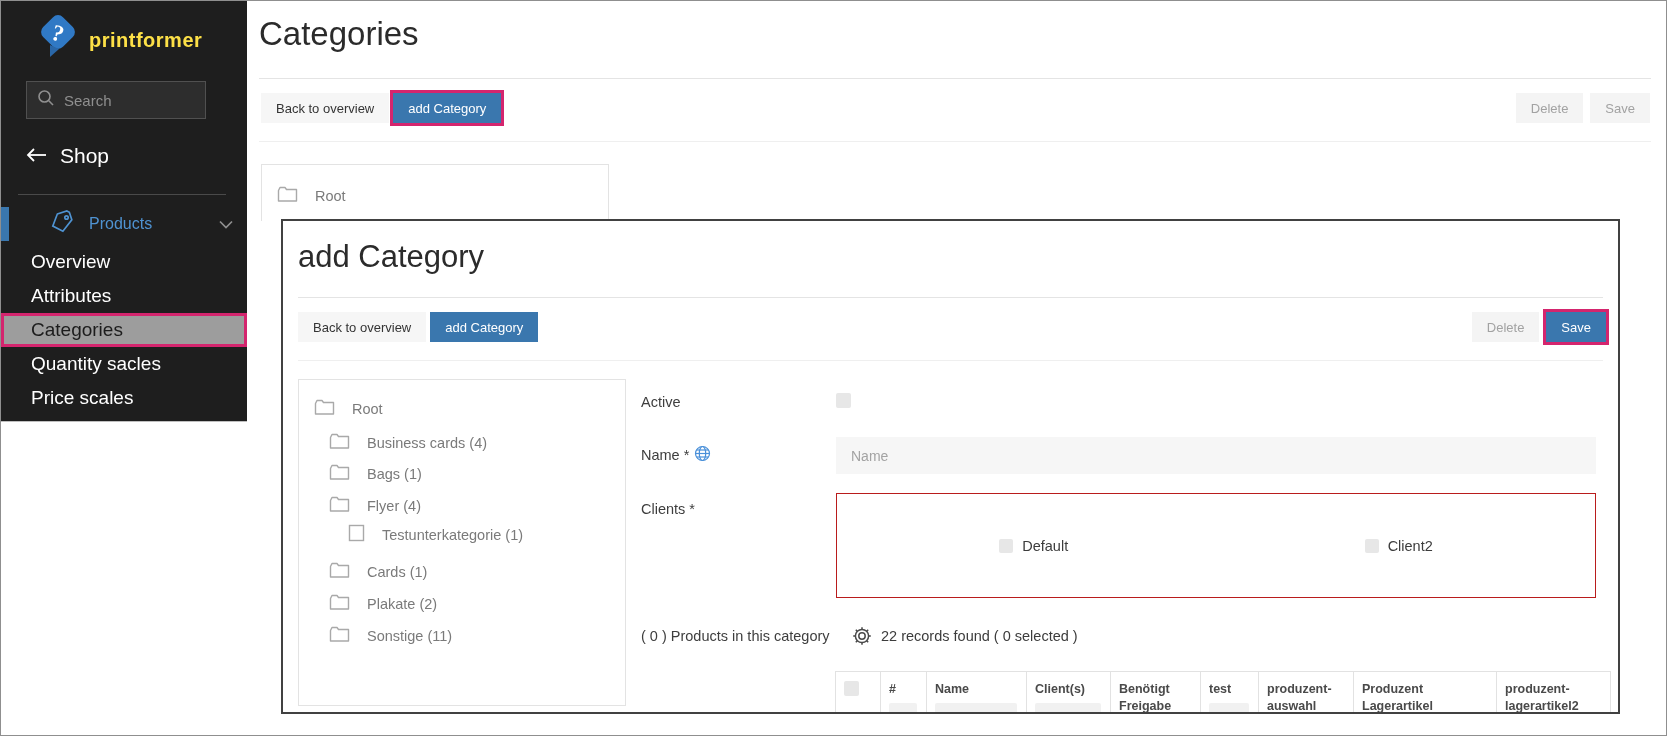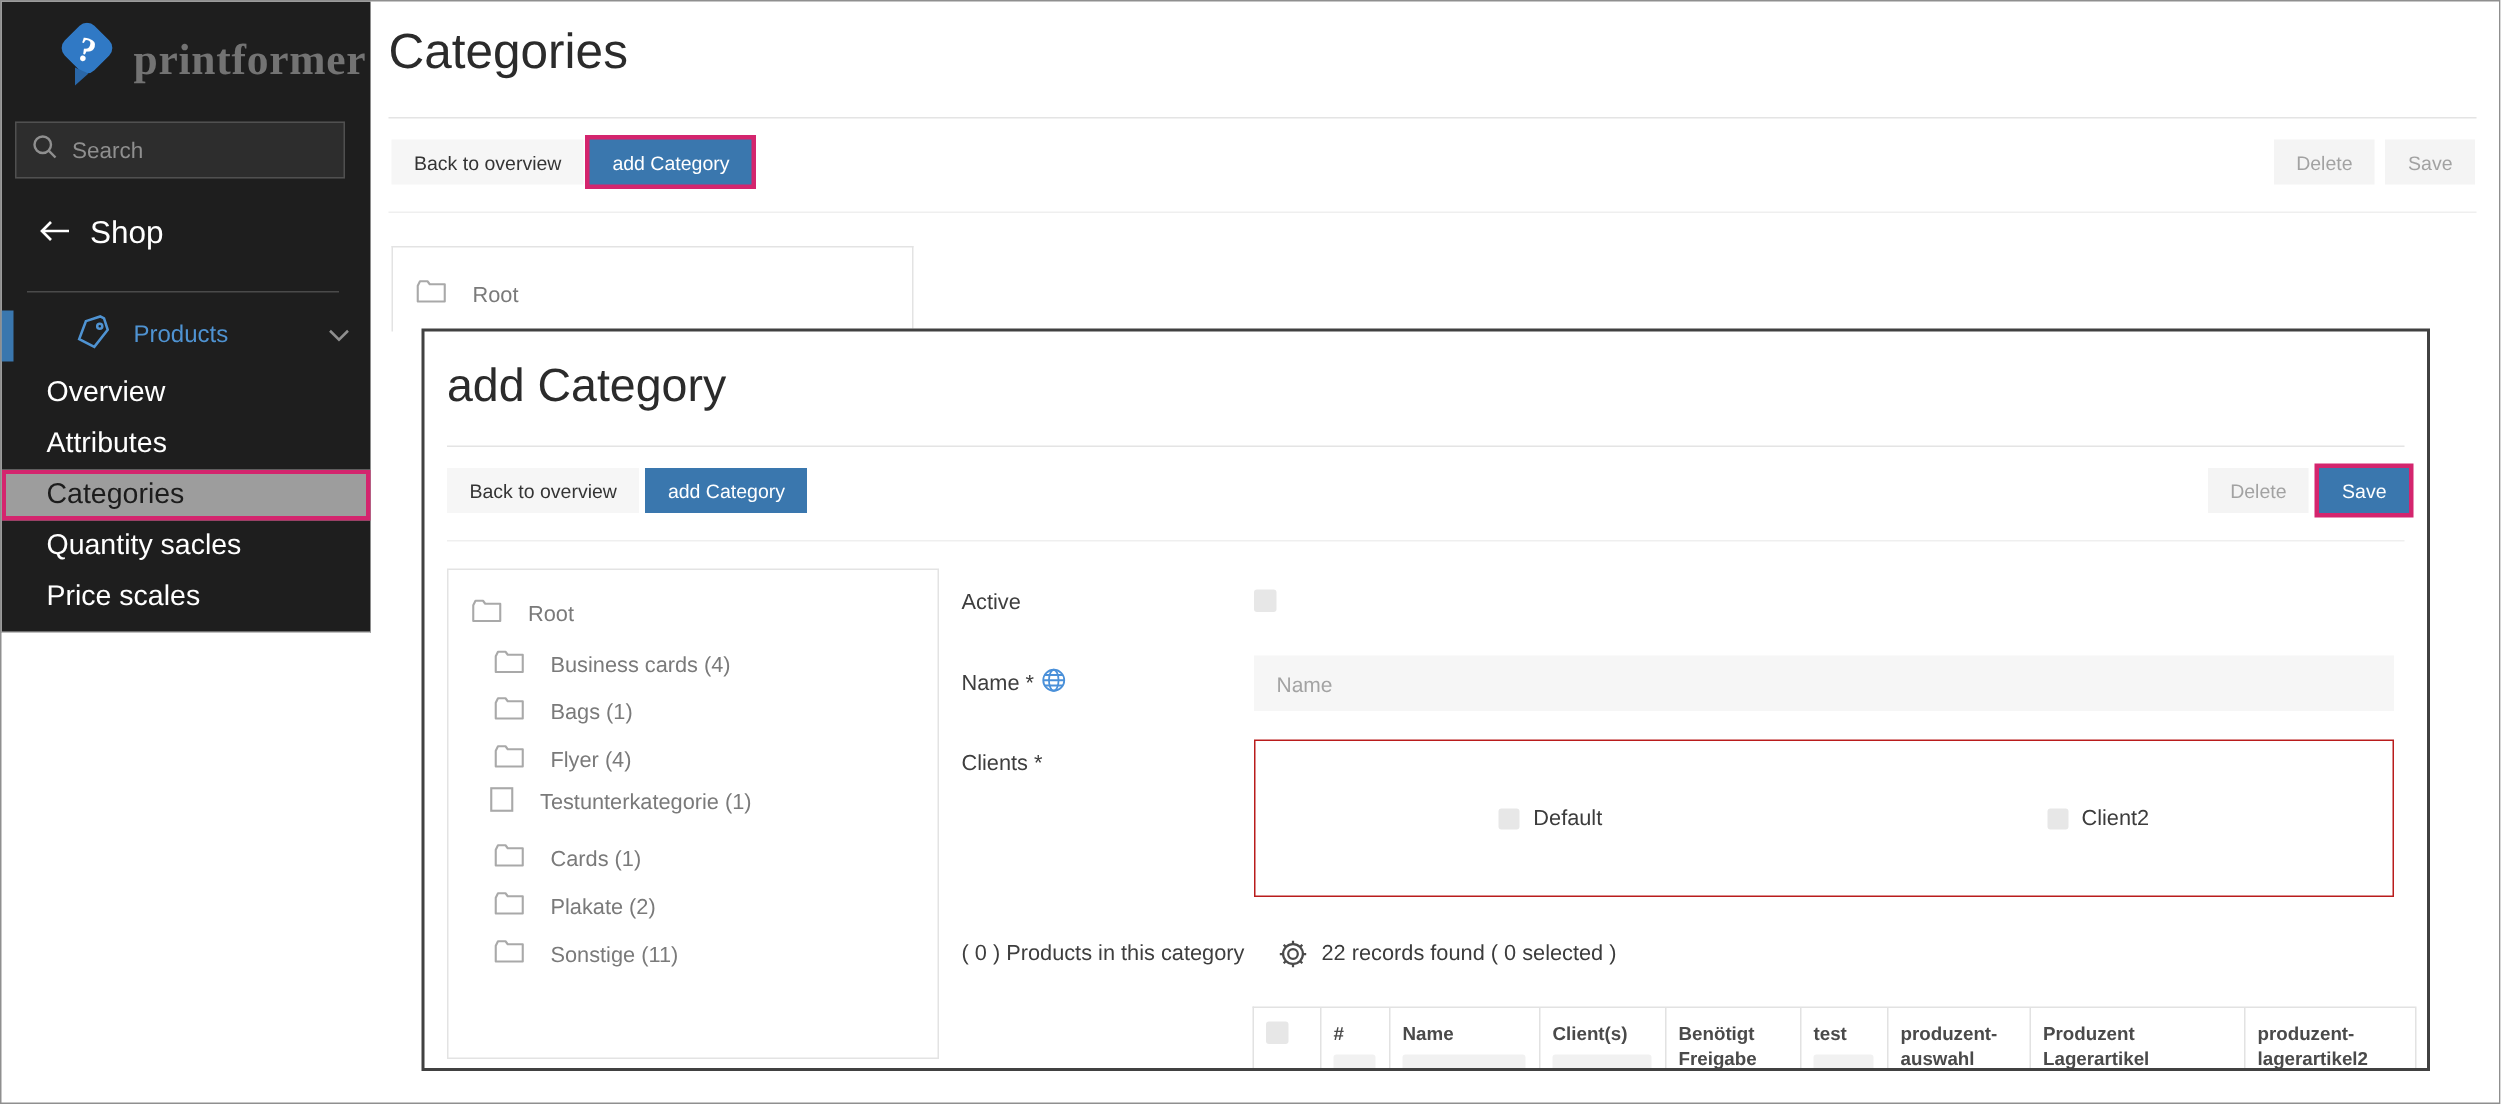--- a/index.html
+++ b/index.html
@@ -6,23 +6,23 @@
   html,body { background:#e8e8e8; }
   .screen {
     position:relative; width:1667px; height:736px; background:#fff;
     border:1px solid #8f8f8f; overflow:hidden;
     font-family:"Liberation Sans", sans-serif; color:#2e2e2e;
   }
   
   .sidebar { position:absolute; left:0; top:0; width:246px; height:421px;
     background:#1e1e1e; border-bottom:1px solid #bfbfbf; }
   .logo { position:absolute; left:36px; top:14px; display:flex; align-items:center; gap:10px; }
-  .logo-text { color:#737373; font-family:Liberation Serif, serif; font-weight:bold;
-    font-size:29px; letter-spacing:.5px; }
-  .search-box { position:absolute; left:9px; top:80px; width:220px; height:38px;
+  .logo-text { color:#fde047; font-family:Liberation Sans, sans-serif; font-weight:bold;
+    font-size:20px; letter-spacing:.5px; }
+  .search-box { position:absolute; left:25px; top:80px; width:180px; height:38px;
     background:#2d2d2d; border:1px solid #505050; display:flex; align-items:center; padding:0 10px; }
   .search-box input { flex:1; background:transparent; border:none; outline:none;
     color:#cfcfcf; font-size:15px; margin-left:9px; font-family:inherit; }
   .search-box input::placeholder { color:#8f8f8f; }
   .shop-row { position:absolute; left:25px; top:143px; color:#fff; font-size:21px;
     display:flex; align-items:center; gap:12px; cursor:pointer; }
   .side-divider { position:absolute; left:17px; top:193px; width:208px; height:1px; background:#4a4a4a; }
   .nav-parent { position:absolute; left:0; top:205px; width:246px; height:36px;
     display:flex; align-items:center; }
   .nav-parent .bluebar { position:absolute; left:0; top:1px; width:8px; height:34px; background:#3a77ae; }
@@ -194,21 +194,21 @@
               <path d="M1.5 4.5 L1.5 15 L19.5 15 L19.5 3.5 L9.5 3.5 L8 1.5 L3 1.5 Z" stroke-linejoin="round"></path>
             </svg></span>
           <span>Bags (1)</span>
         </div>
         <div class="tree-row" style="left: 30px; top: 116px;">
           <span class="icon"><svg width="21" height="17" viewBox="0 0 21 17" fill="none" stroke="#a9a9a9" stroke-width="1.4">
               <path d="M1.5 4.5 L1.5 15 L19.5 15 L19.5 3.5 L9.5 3.5 L8 1.5 L3 1.5 Z" stroke-linejoin="round"></path>
             </svg></span>
           <span>Flyer (4)</span>
         </div>
-        <div class="tree-row" style="left: 27px; top: 144px;">
+        <div class="tree-row" style="left: 49px; top: 144px;">
           <span class="icon"><svg width="17" height="18" viewBox="0 0 17 18" fill="none" stroke="#a9a9a9" stroke-width="1.4">
               <rect x="1.5" y="1.5" width="14" height="15"></rect>
             </svg></span>
           <span>Testunterkategorie (1)</span>
         </div>
         <div class="tree-row" style="left: 30px; top: 182px;">
           <span class="icon"><svg width="21" height="17" viewBox="0 0 21 17" fill="none" stroke="#a9a9a9" stroke-width="1.4">
               <path d="M1.5 4.5 L1.5 15 L19.5 15 L19.5 3.5 L9.5 3.5 L8 1.5 L3 1.5 Z" stroke-linejoin="round"></path>
             </svg></span>
           <span>Cards (1)</span>

